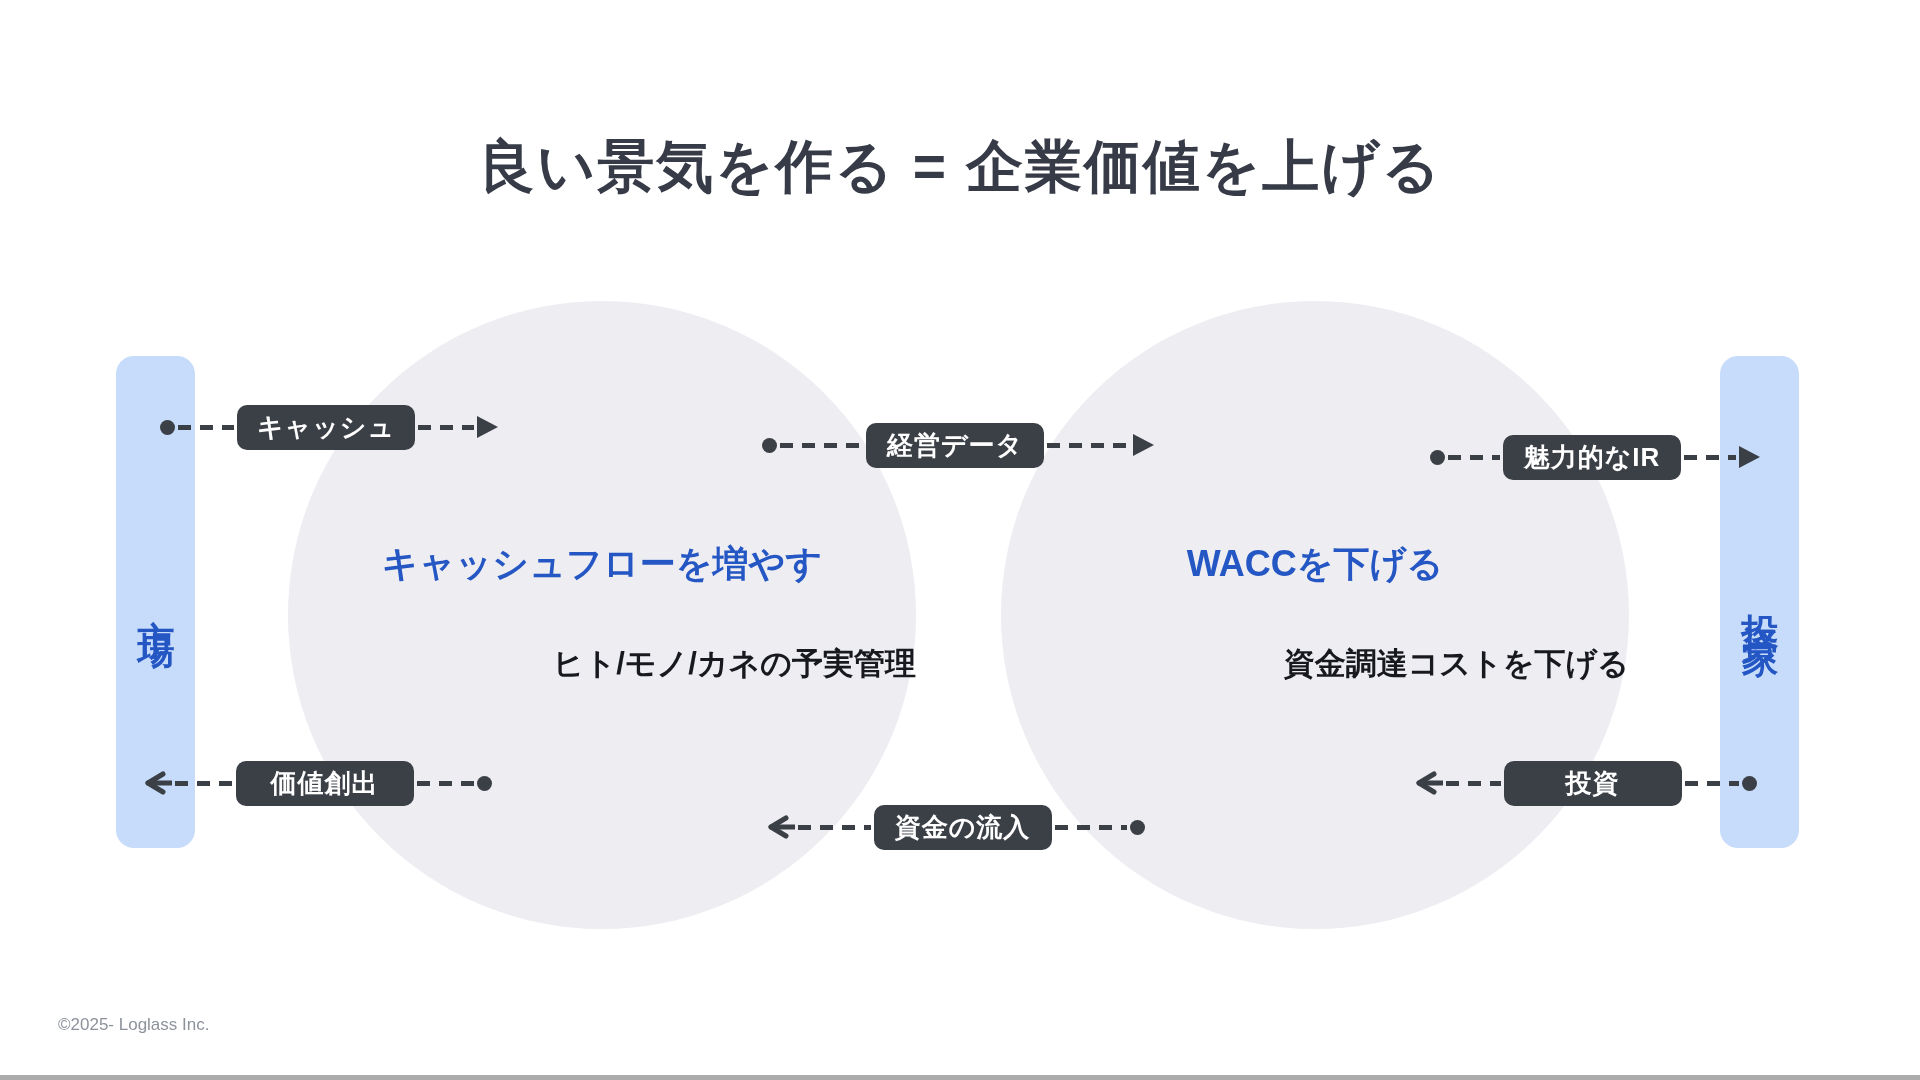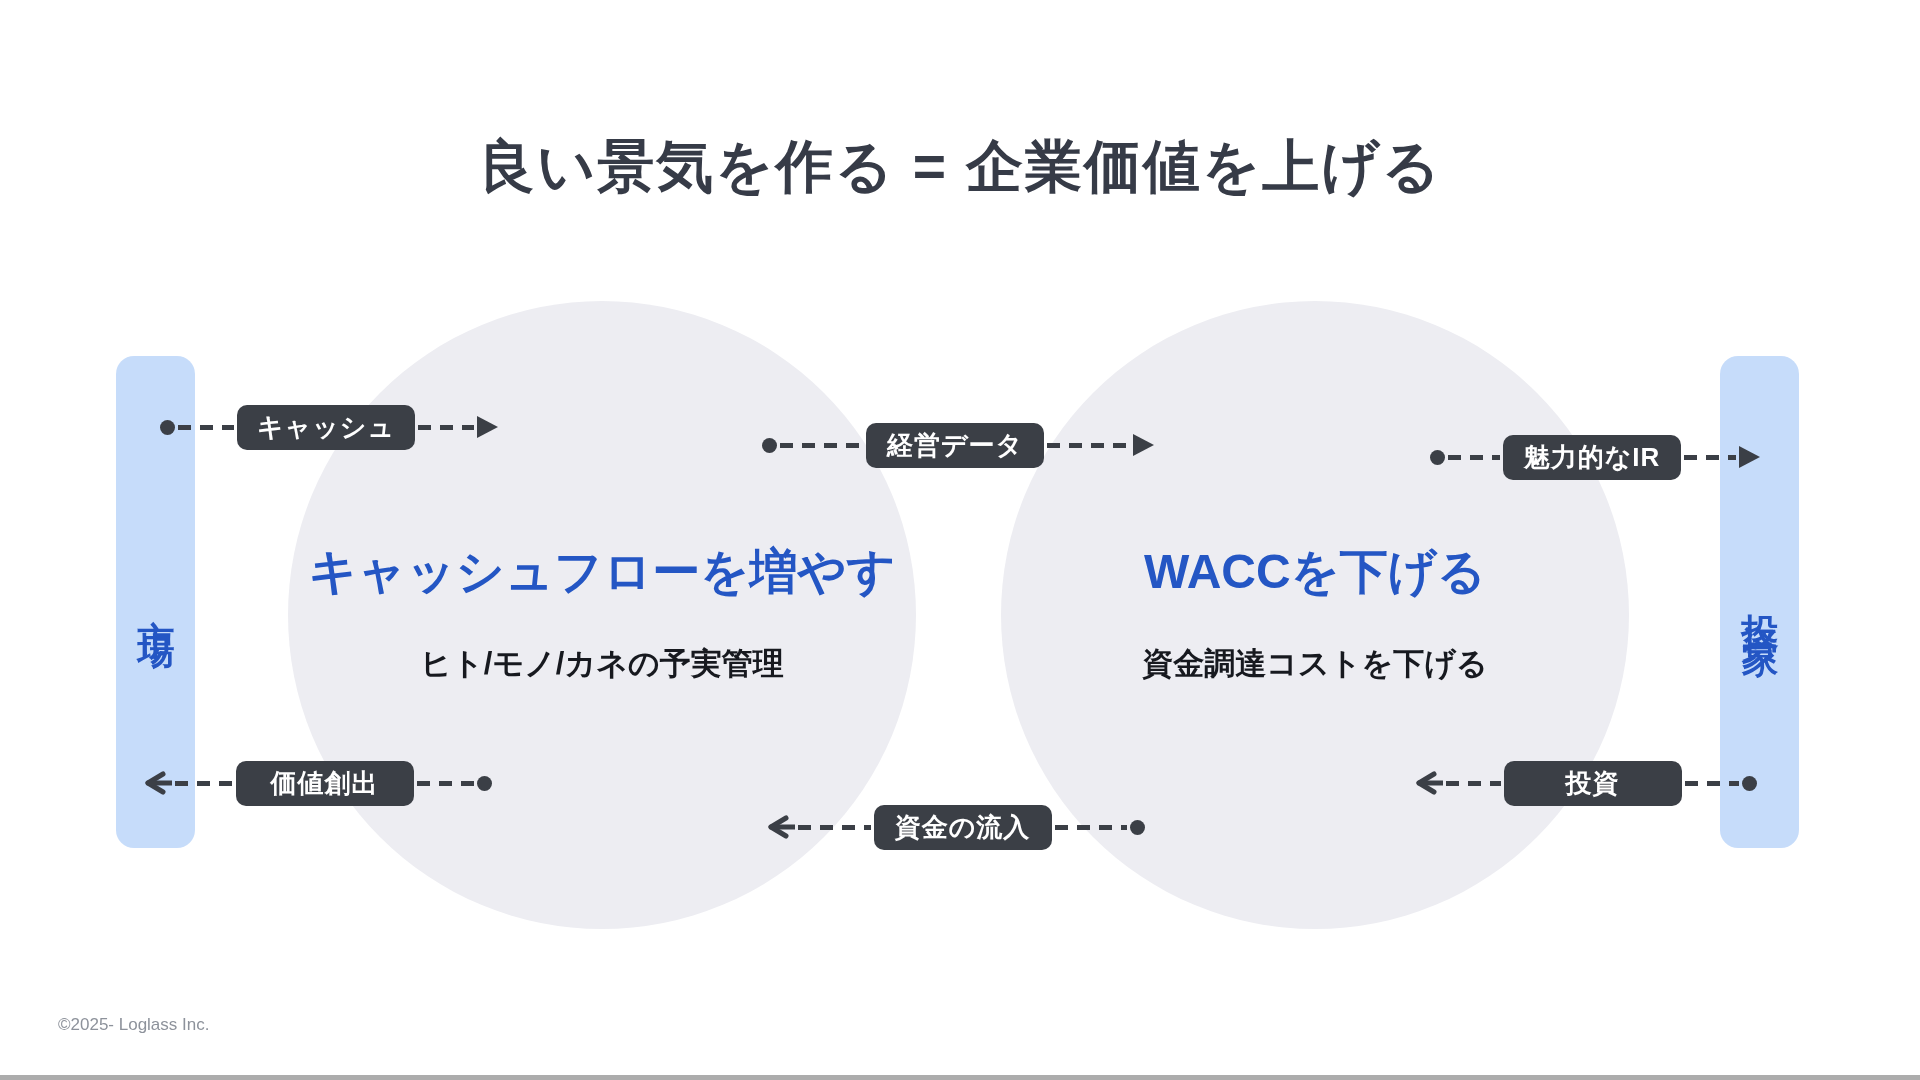--- a/index.html
+++ b/index.html
@@ -38,31 +38,31 @@
     background:var(--circle-fill);
     top:301px;
   }
   .circle.left{left:288px;}
   .circle.right{left:1001px;}
   .circle-heading{
     position:absolute;
     width:628px;
     top:540px;
     text-align:center;
-    font-size:48px;
+    font-size:36px;
     font-weight:700;
     color:var(--accent-blue);
   }
   .circle-heading.left{left:288px;}
   .circle-heading.right{left:1001px;}
   .circle-sub{
     position:absolute;
     width:628px;
     top:643px;
-    text-align:center;
+    text-align:right;
     font-size:31px;
     font-weight:700;
     color:var(--subtitle-color);
   }
   .circle-sub.left{left:288px;}
   .circle-sub.right{left:1001px;}
   .side-bar{
     position:absolute;
     top:356px;
     width:79px;height:492px;

